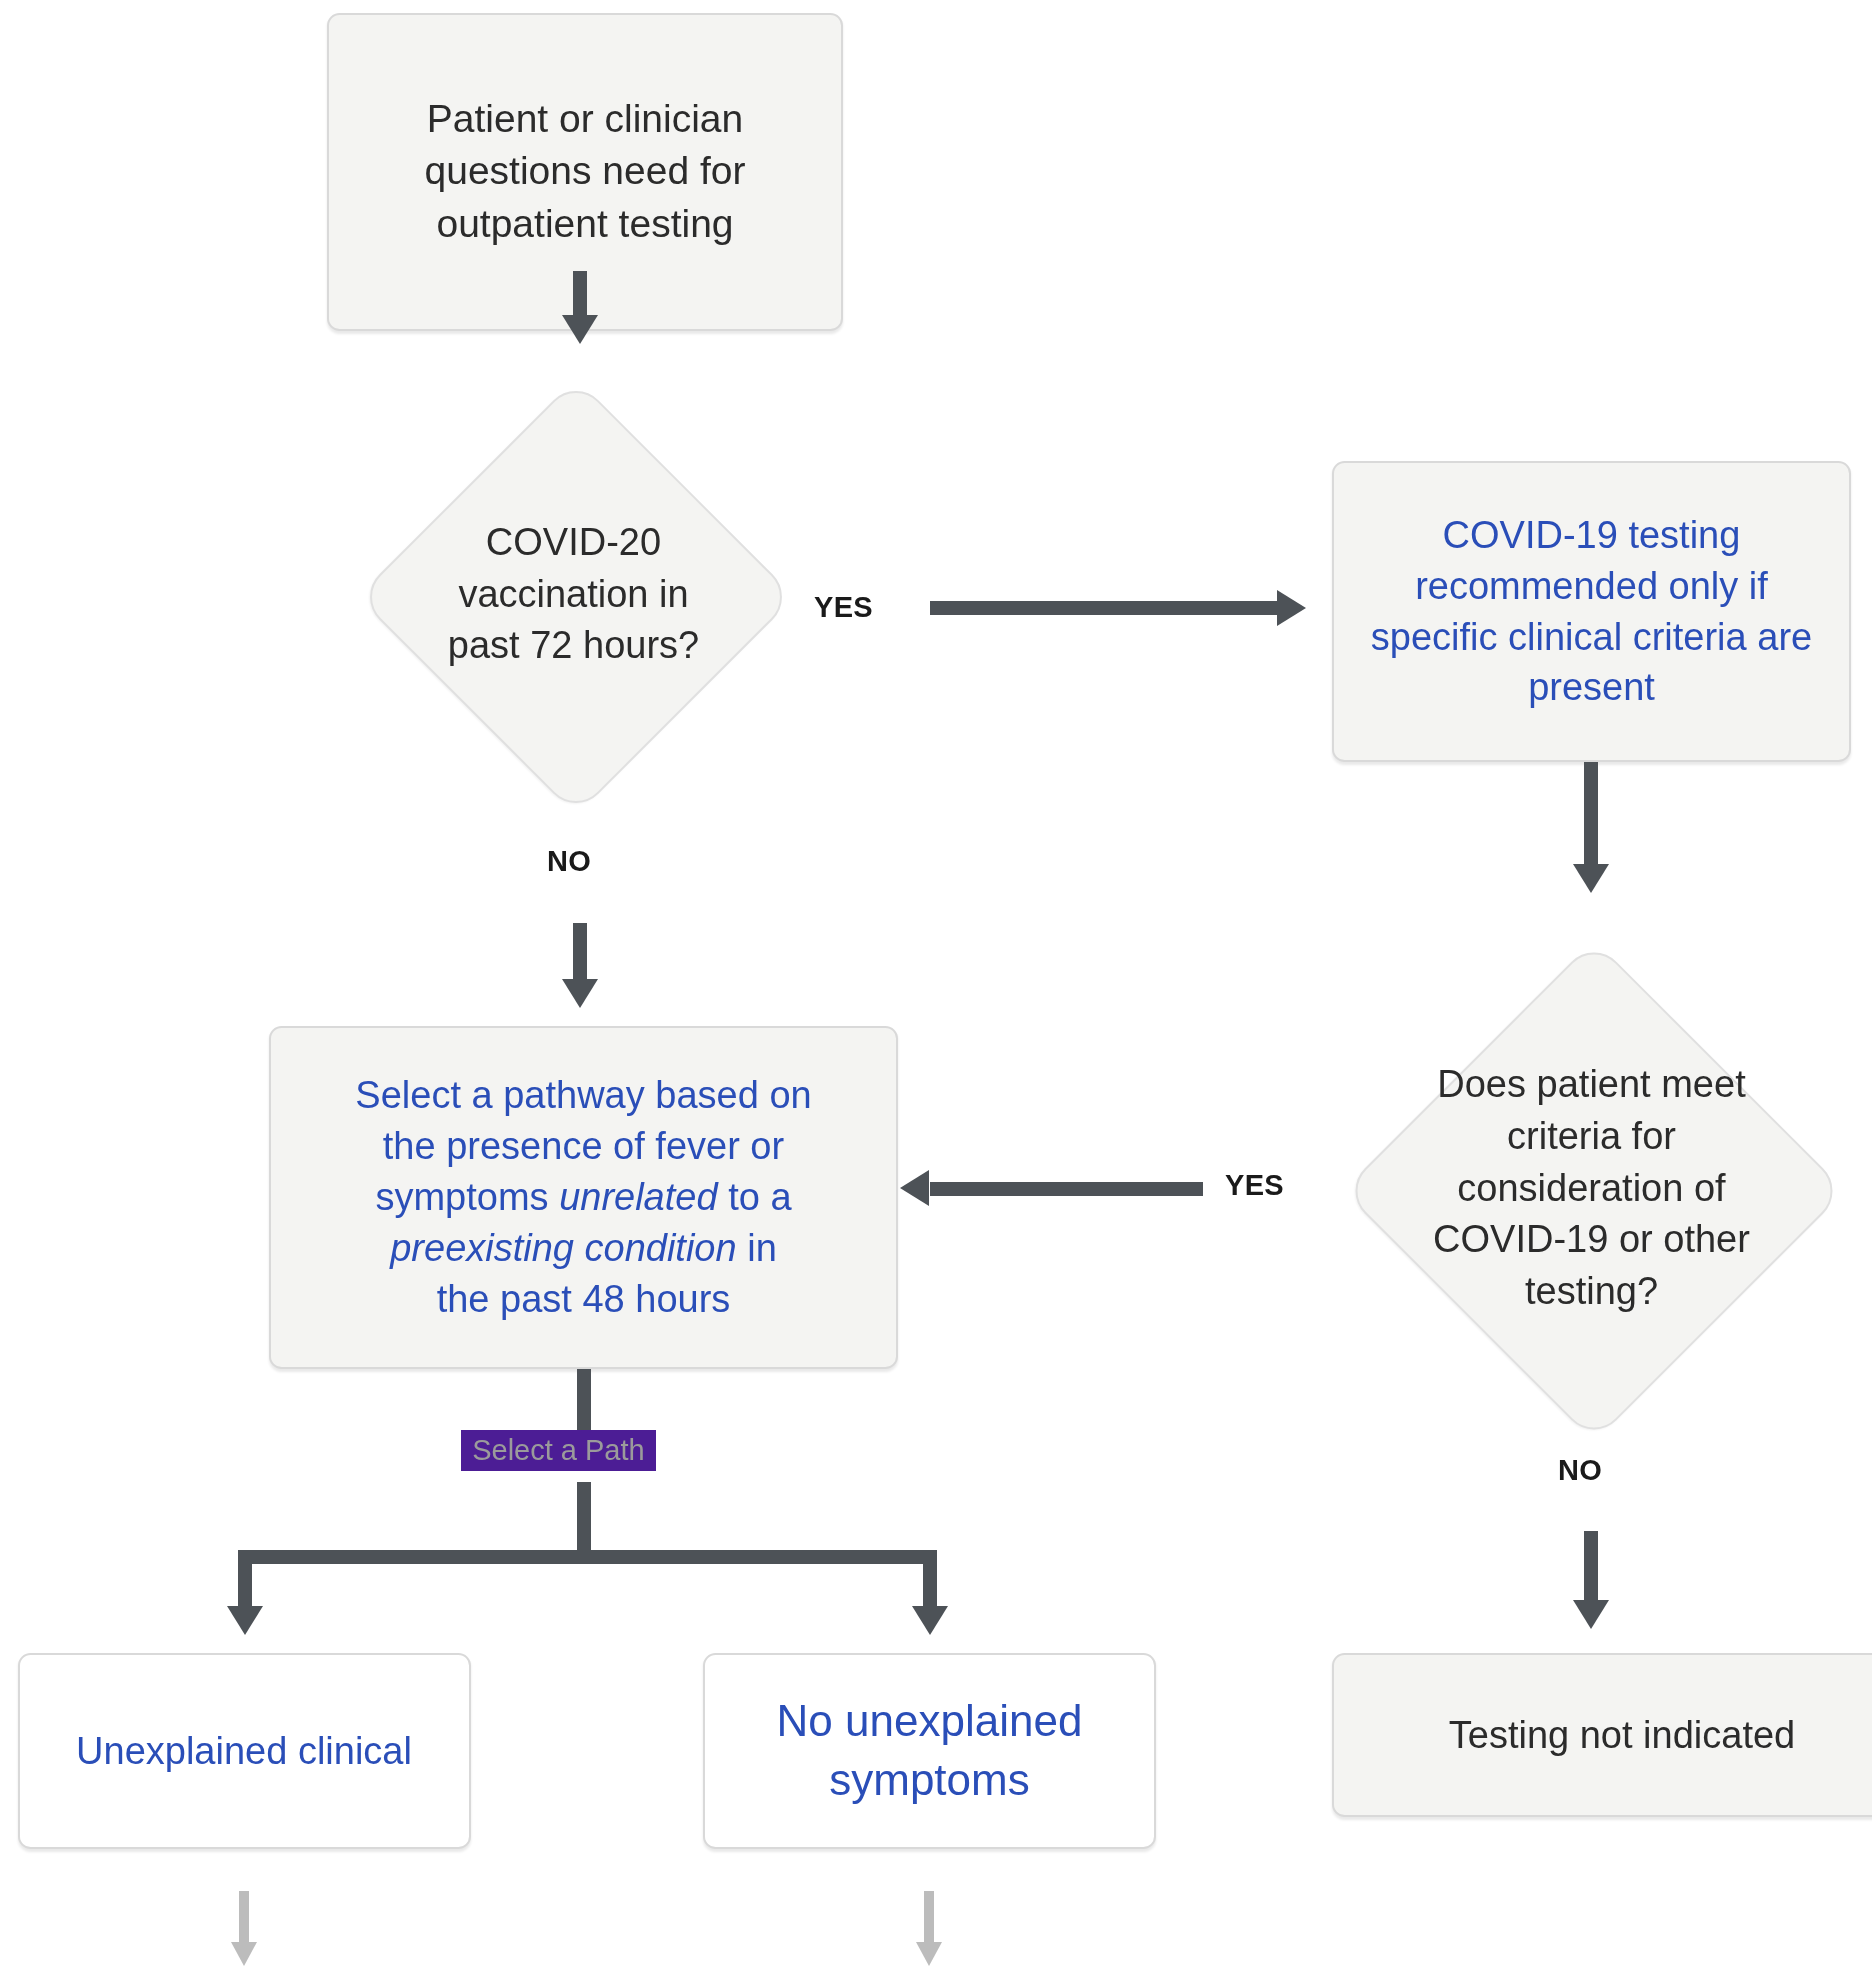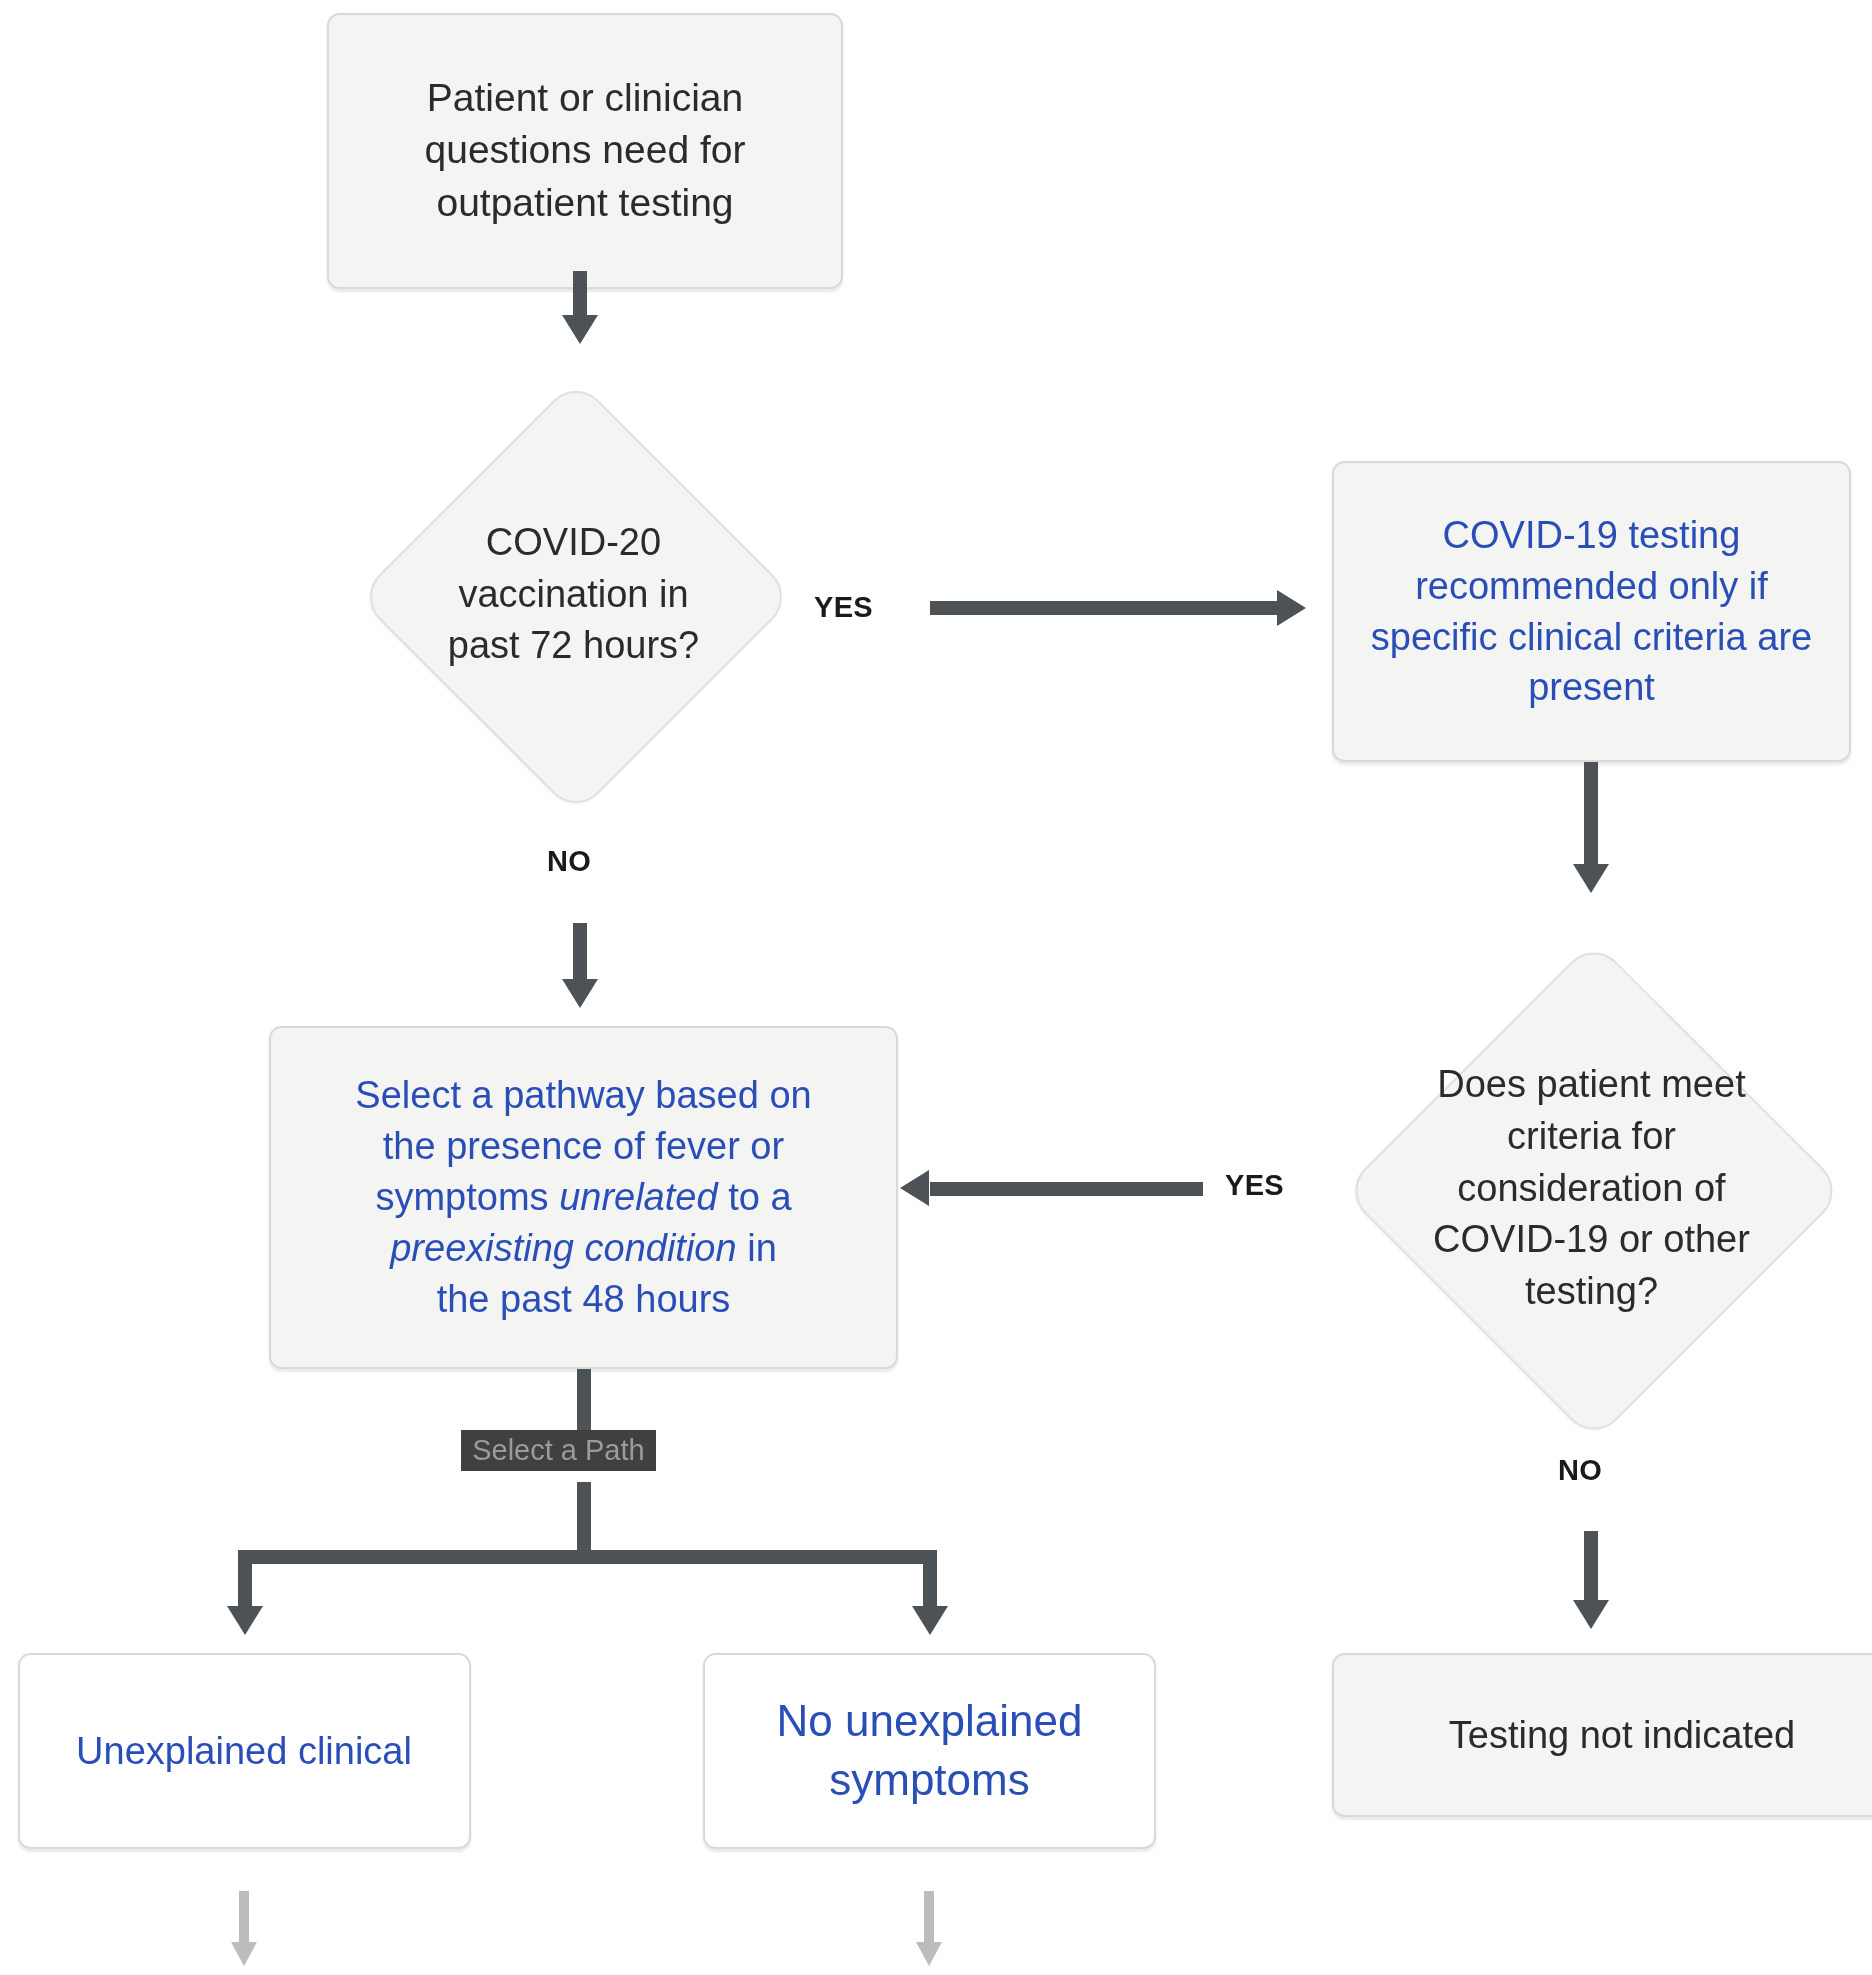--- a/index.html
+++ b/index.html
@@ -104,34 +104,34 @@
     font-weight: bold;
     color: #1a1a1a;
     font-size: 29px;
     letter-spacing: 0.3px;
     white-space: nowrap;
   }
   .path-label {
     position: absolute;
     color: #9b9b9b;
     font-size: 29px;
-    background: #404040;
+    background: #4c1d95;
     padding: 4.2px 11.2px;
     white-space: nowrap;
     z-index: 3;
   }
 
   em { font-style: italic; }
 </style>
 </head>
 <body>
 
 <div id="stage">
 
-  <div class="node dark-text" style="left:327px; top:12.6px; width:516px; height:276px;">
+  <div class="node dark-text" style="left:327px; top:12.6px; width:516px; height:318px;">
     <span class="txt" style="font-size:39px;">Patient or clinician questions need for outpatient testing</span>
   </div>
 
   <div class="conn" style="left:573px; top:271px; width:14px; height:49px;"></div>
   <div class="arrowhead down" style="left:562px; top:315px;"></div>
 
   <div class="diamond" style="left:357px; top:378px; width:433px; height:433px;">
     <div class="shape" style="width:306px; height:306px; margin-left:-153px; margin-top:-153px; transform:rotate(45deg);"></div>
     <div class="label" style="font-size:38px; width:280px;">COVID-20 vaccination in past 72 hours?</div>
   </div>

